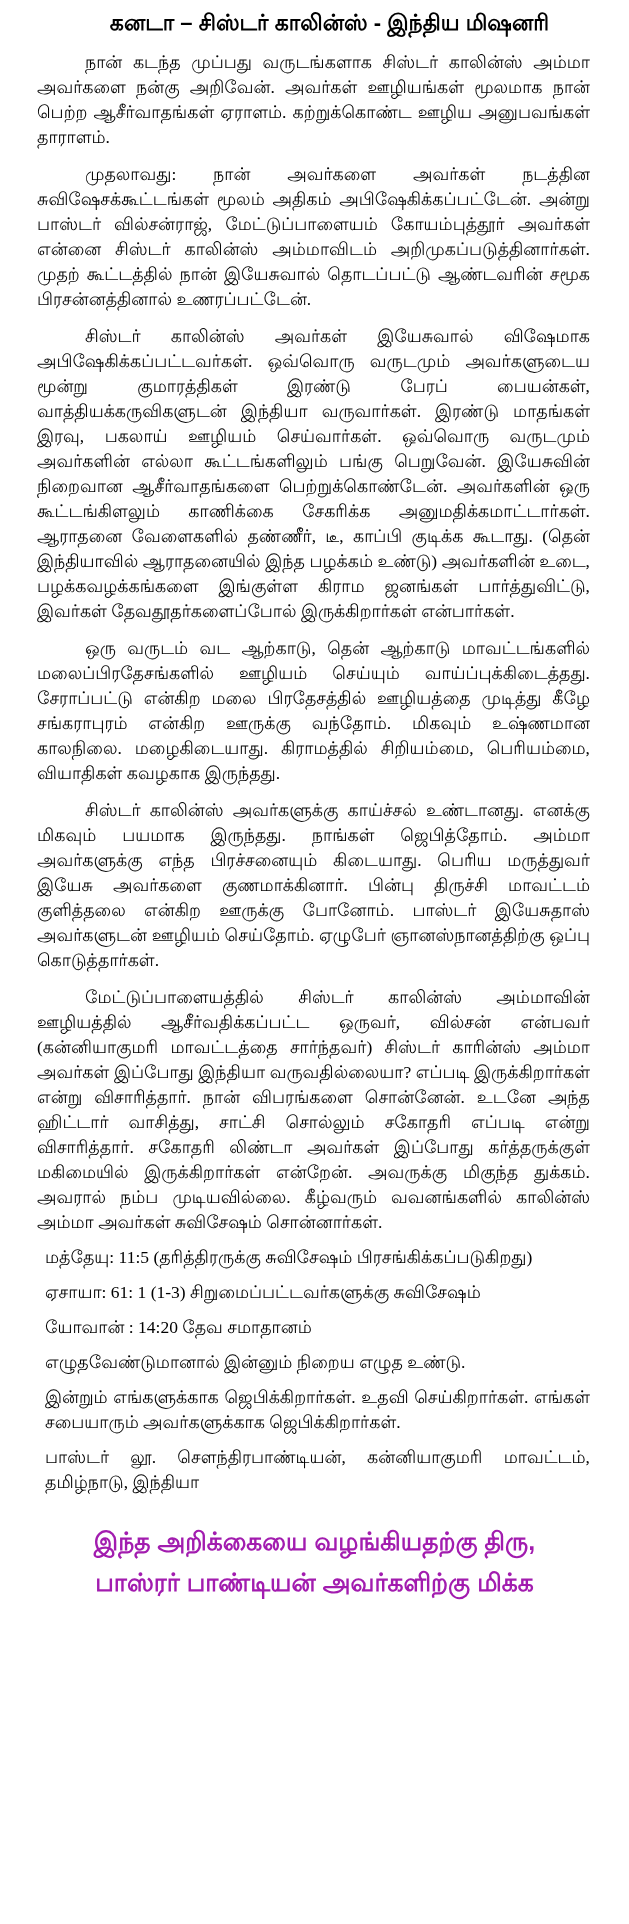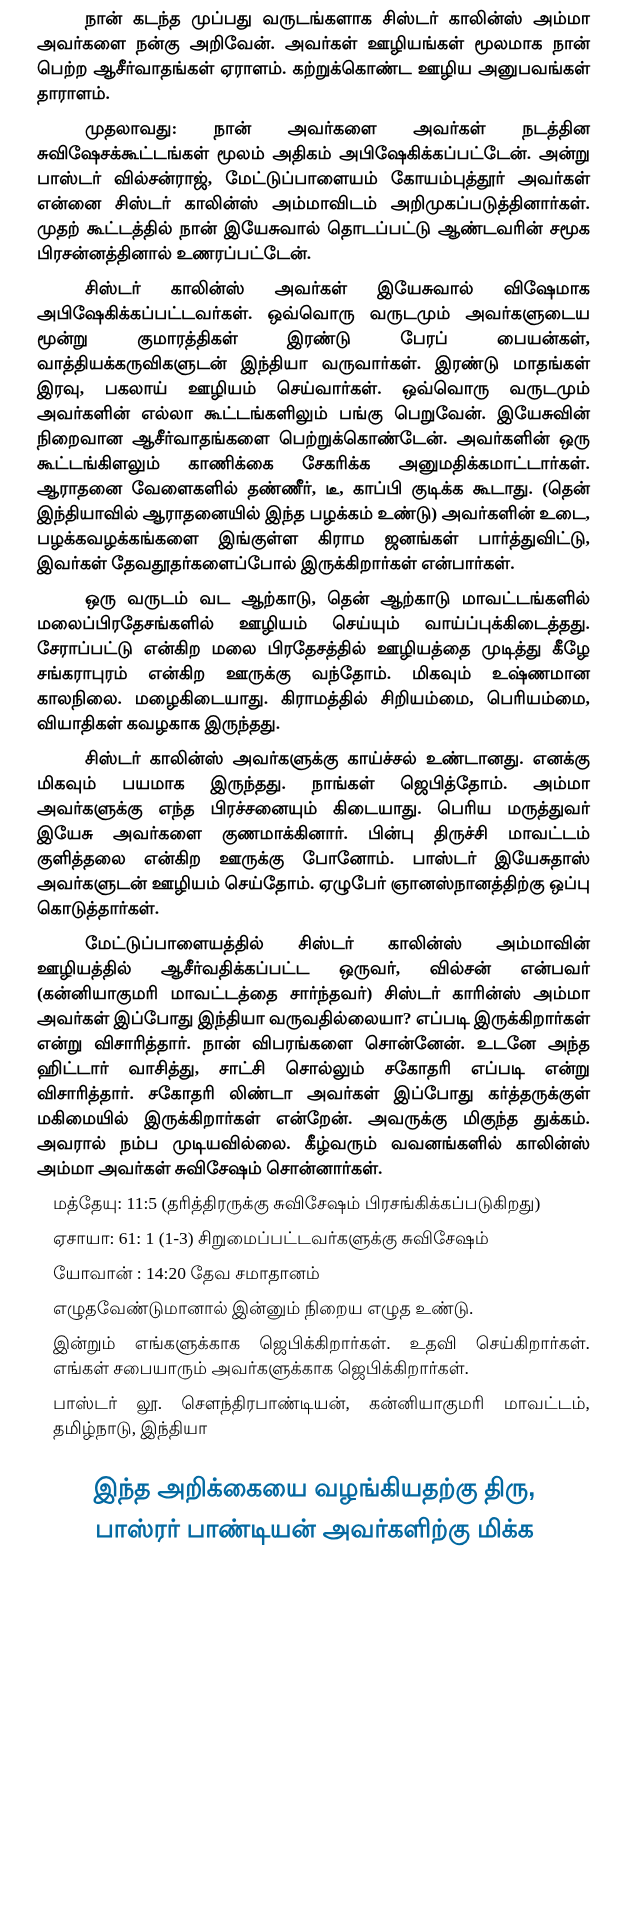--- a/index.html
+++ b/index.html
@@ -23,43 +23,43 @@
       line-height: 30px;
       padding-left: 30px;
     }
     .body {
       margin: 2px 39px 0 37px;
       font-size: 17.5px;
       line-height: 25px;
       text-align: justify;
     }
     .para {
-      margin: 6px 0 10px 0;
+      margin: 12px 0 10px 0;
       text-indent: 48px;
       text-align: justify;
-      font-weight: bold;
     }
     .verse {
-      margin: 0 0 10px 16px;
+      margin: 0 0 10px 8px;
       text-align: justify;
     }
     .thanks {
       margin: 26px 10px 0 10px;
       text-align: center;
       font-family: "Liberation Sans", "DejaVu Sans", sans-serif;
       font-weight: bold;
-      color: #0369a1;
+      color: #a21caf;
       font-size: 25px;
       line-height: 41px;
     }
   </style>
 </head>
 <body>
 
 <div class="page">
+  <div class="title">கனடா – சிஸ்டர் காலின்ஸ் - இந்திய மிஷனரி</div>
 
   <div class="body">
     <p class="para">நான் கடந்த முப்பது வருடங்களாக சிஸ்டர் காலின்ஸ் அம்மா அவர்களை நன்கு அறிவேன். அவர்கள் ஊழியங்கள் மூலமாக நான் பெற்ற ஆசீர்வாதங்கள் ஏராளம். கற்றுக்கொண்ட ஊழிய அனுபவங்கள் தாராளம்.</p>
     <p class="para">முதலாவது: நான் அவர்களை அவர்கள் நடத்தின சுவிஷேசக்கூட்டங்கள் மூலம் அதிகம் அபிஷேகிக்கப்பட்டேன். அன்று பாஸ்டர் வில்சன்ராஜ், மேட்டுப்பாளையம் கோயம்புத்தூர் அவர்கள் என்னை சிஸ்டர் காலின்ஸ் அம்மாவிடம் அறிமுகப்படுத்தினார்கள். முதற் கூட்டத்தில் நான் இயேசுவால் தொடப்பட்டு ஆண்டவரின் சமூக பிரசன்னத்தினால் உணரப்பட்டேன்.</p>
     <p class="para">சிஸ்டர் காலின்ஸ் அவர்கள் இயேசுவால் விஷேமாக அபிஷேகிக்கப்பட்டவர்கள். ஒவ்வொரு வருடமும் அவர்களுடைய மூன்று குமாரத்திகள் இரண்டு பேரப் பையன்கள், வாத்தியக்கருவிகளுடன் இந்தியா வருவார்கள். இரண்டு மாதங்கள் இரவு, பகலாய் ஊழியம் செய்வார்கள். ஒவ்வொரு வருடமும் அவர்களின் எல்லா கூட்டங்களிலும் பங்கு பெறுவேன். இயேசுவின் நிறைவான ஆசீர்வாதங்களை பெற்றுக்கொண்டேன். அவர்களின் ஒரு கூட்டங்கிளலும் காணிக்கை சேகரிக்க அனுமதிக்கமாட்டார்கள். ஆராதனை வேளைகளில் தண்ணீர், டீ, காப்பி குடிக்க கூடாது. (தென் இந்தியாவில் ஆராதனையில் இந்த பழக்கம் உண்டு) அவர்களின் உடை, பழக்கவழக்கங்களை இங்குள்ள கிராம ஜனங்கள் பார்த்துவிட்டு, இவர்கள் தேவதூதர்களைப்போல் இருக்கிறார்கள் என்பார்கள்.</p>
     <p class="para">ஒரு வருடம் வட ஆற்காடு, தென் ஆற்காடு மாவட்டங்களில் மலைப்பிரதேசங்களில் ஊழியம் செய்யும் வாய்ப்புக்கிடைத்தது. சேராப்பட்டு என்கிற மலை பிரதேசத்தில் ஊழியத்தை முடித்து கீழே சங்கராபுரம் என்கிற ஊருக்கு வந்தோம். மிகவும் உஷ்ணமான காலநிலை. மழைகிடையாது. கிராமத்தில் சிறியம்மை, பெரியம்மை, வியாதிகள் கவழகாக இருந்தது.</p>
     <p class="para">சிஸ்டர் காலின்ஸ் அவர்களுக்கு காய்ச்சல் உண்டானது. எனக்கு மிகவும் பயமாக இருந்தது. நாங்கள் ஜெபித்தோம். அம்மா அவர்களுக்கு எந்த பிரச்சனையும் கிடையாது. பெரிய மருத்துவர் இயேசு அவர்களை குணமாக்கினார். பின்பு திருச்சி மாவட்டம் குளித்தலை என்கிற ஊருக்கு போனோம். பாஸ்டர் இயேசுதாஸ் அவர்களுடன் ஊழியம் செய்தோம். ஏழுபேர் ஞானஸ்நானத்திற்கு ஒப்பு கொடுத்தார்கள்.</p>
     <p class="para">மேட்டுப்பாளையத்தில் சிஸ்டர் காலின்ஸ் அம்மாவின் ஊழியத்தில் ஆசீர்வதிக்கப்பட்ட ஒருவர், வில்சன் என்பவர் (கன்னியாகுமரி மாவட்டத்தை சார்ந்தவர்) சிஸ்டர் காரின்ஸ் அம்மா அவர்கள் இப்போது இந்தியா வருவதில்லையா? எப்படி இருக்கிறார்கள் என்று விசாரித்தார். நான் விபரங்களை சொன்னேன். உடனே அந்த ஹிட்டார் வாசித்து, சாட்சி சொல்லும் சகோதரி எப்படி என்று விசாரித்தார். சகோதரி லிண்டா அவர்கள் இப்போது கர்த்தருக்குள் மகிமையில் இருக்கிறார்கள் என்றேன். அவருக்கு மிகுந்த துக்கம். அவரால் நம்ப முடியவில்லை. கீழ்வரும் வவனங்களில் காலின்ஸ் அம்மா அவர்கள் சுவிசேஷம் சொன்னார்கள்.</p>
 
     <p class="verse">மத்தேயு: 11:5 (தரித்திரருக்கு சுவிசேஷம் பிரசங்கிக்கப்படுகிறது)</p>

